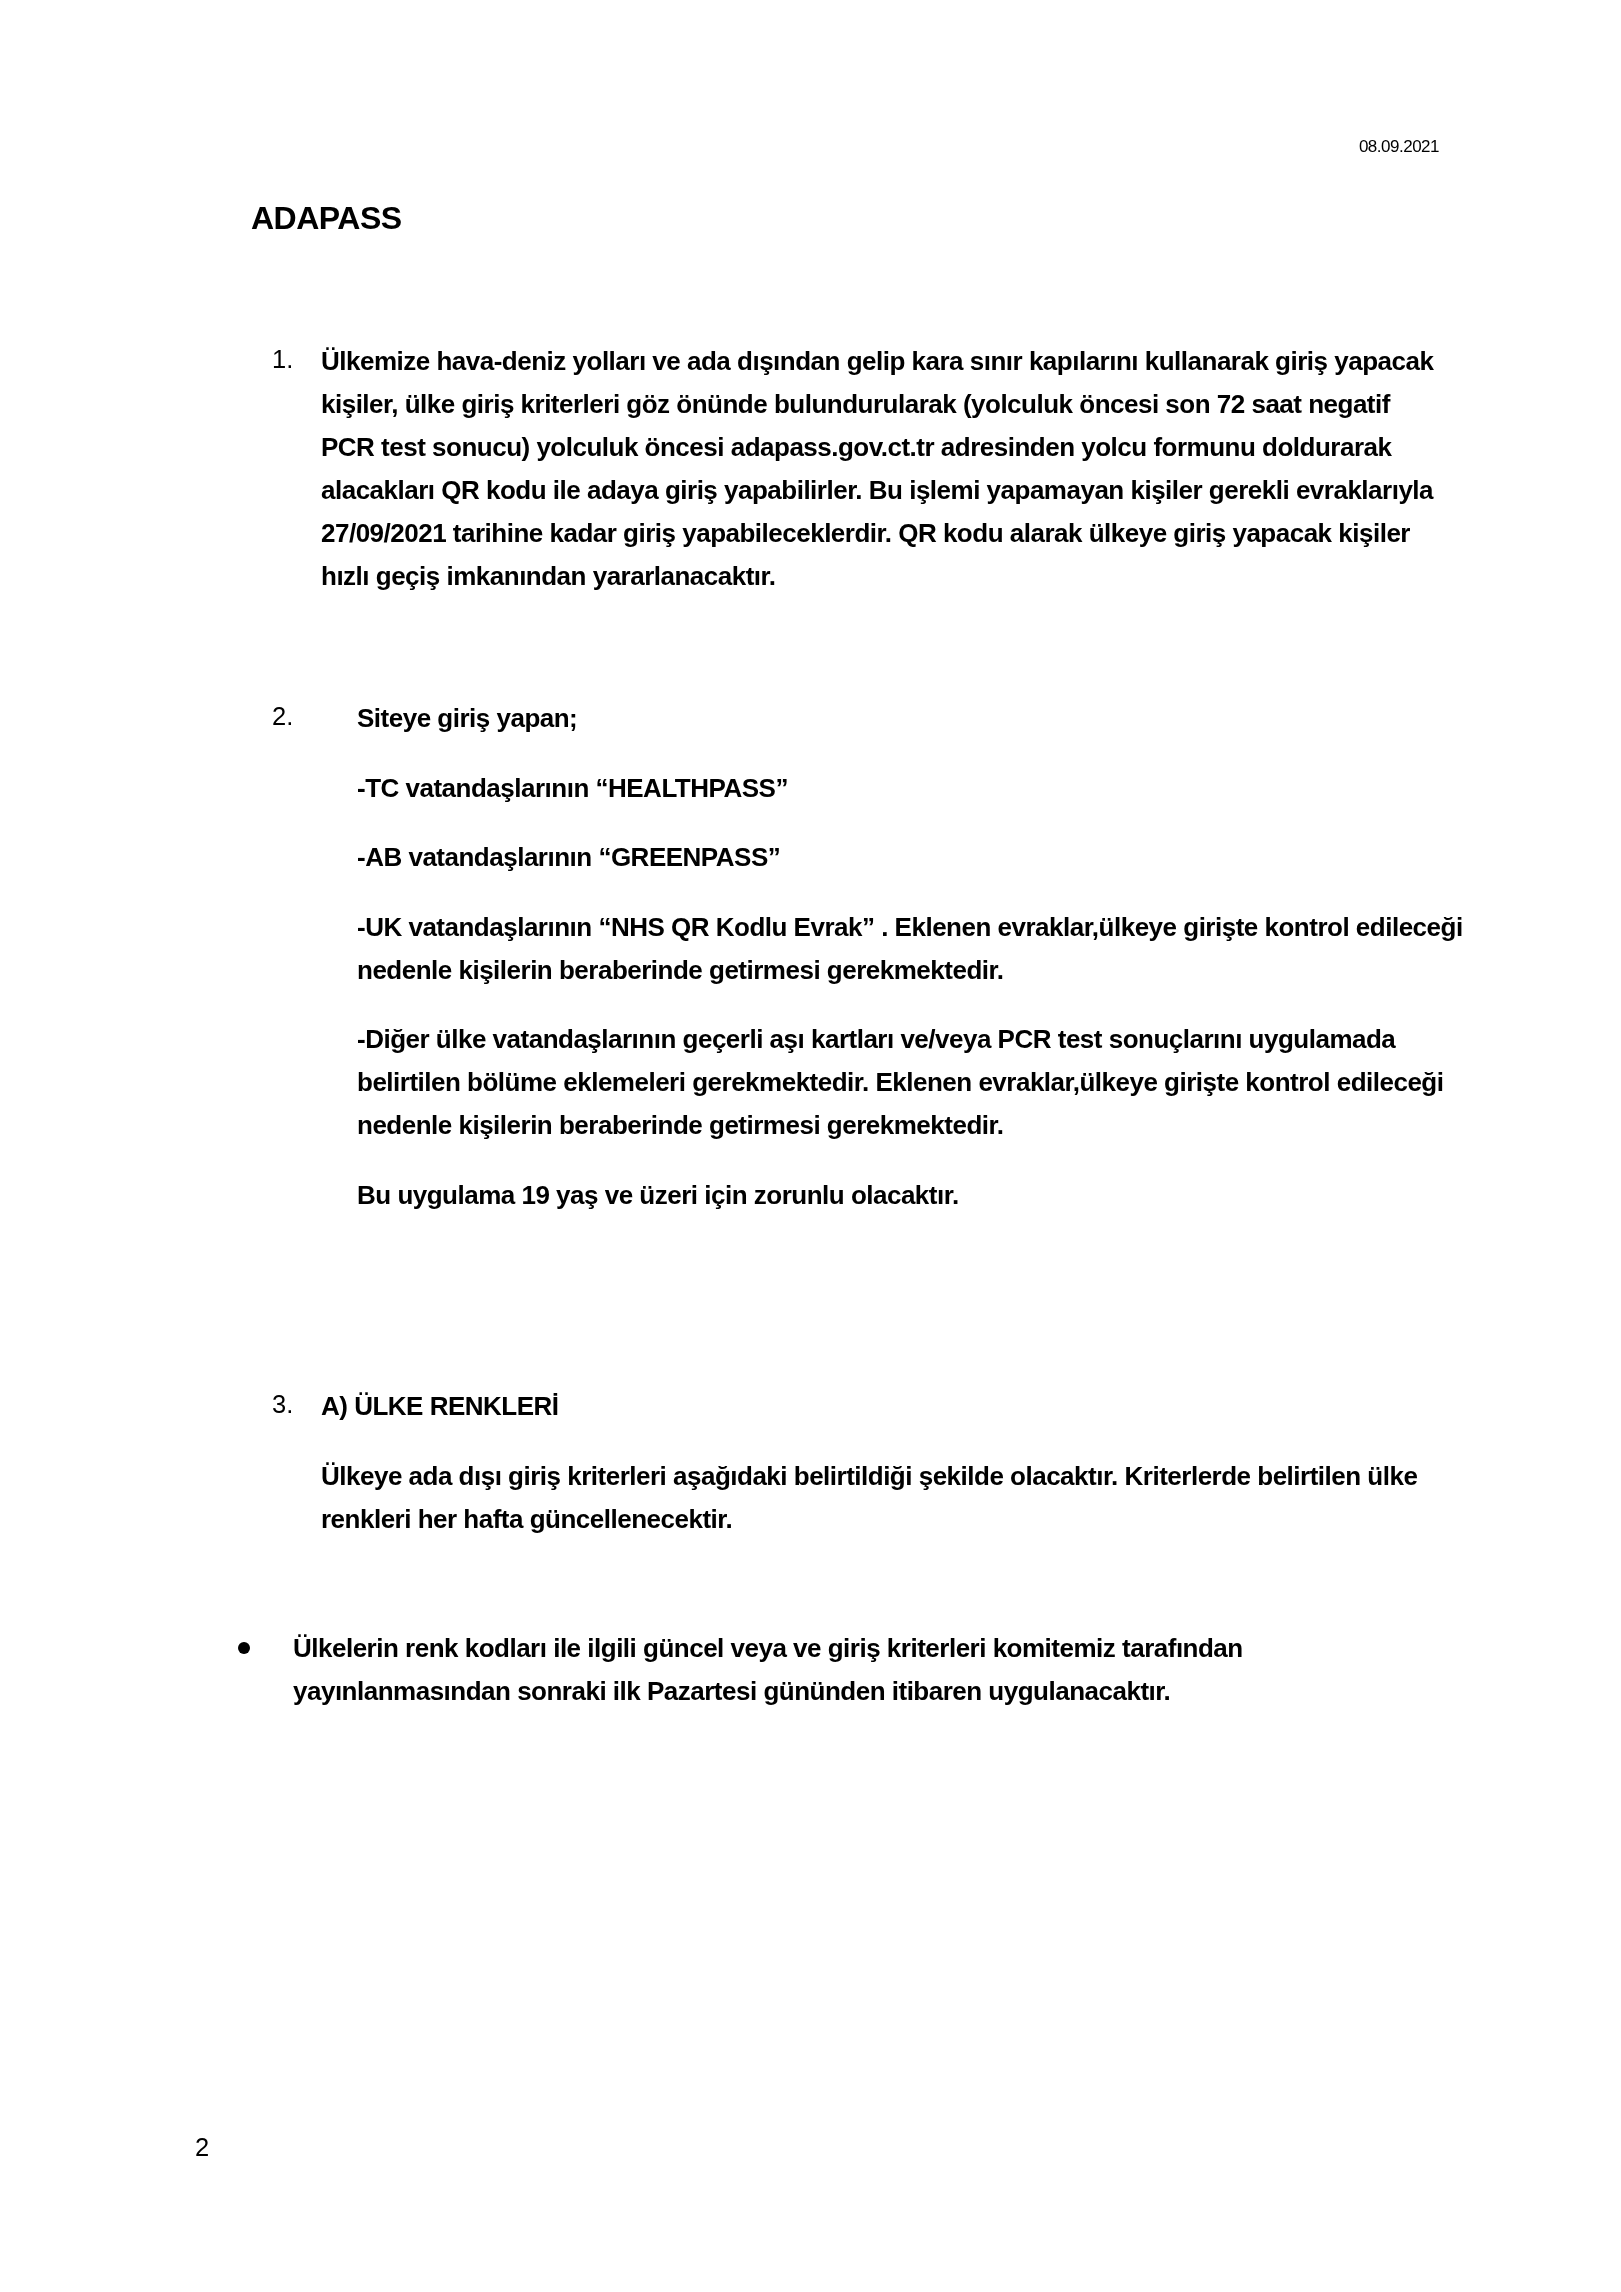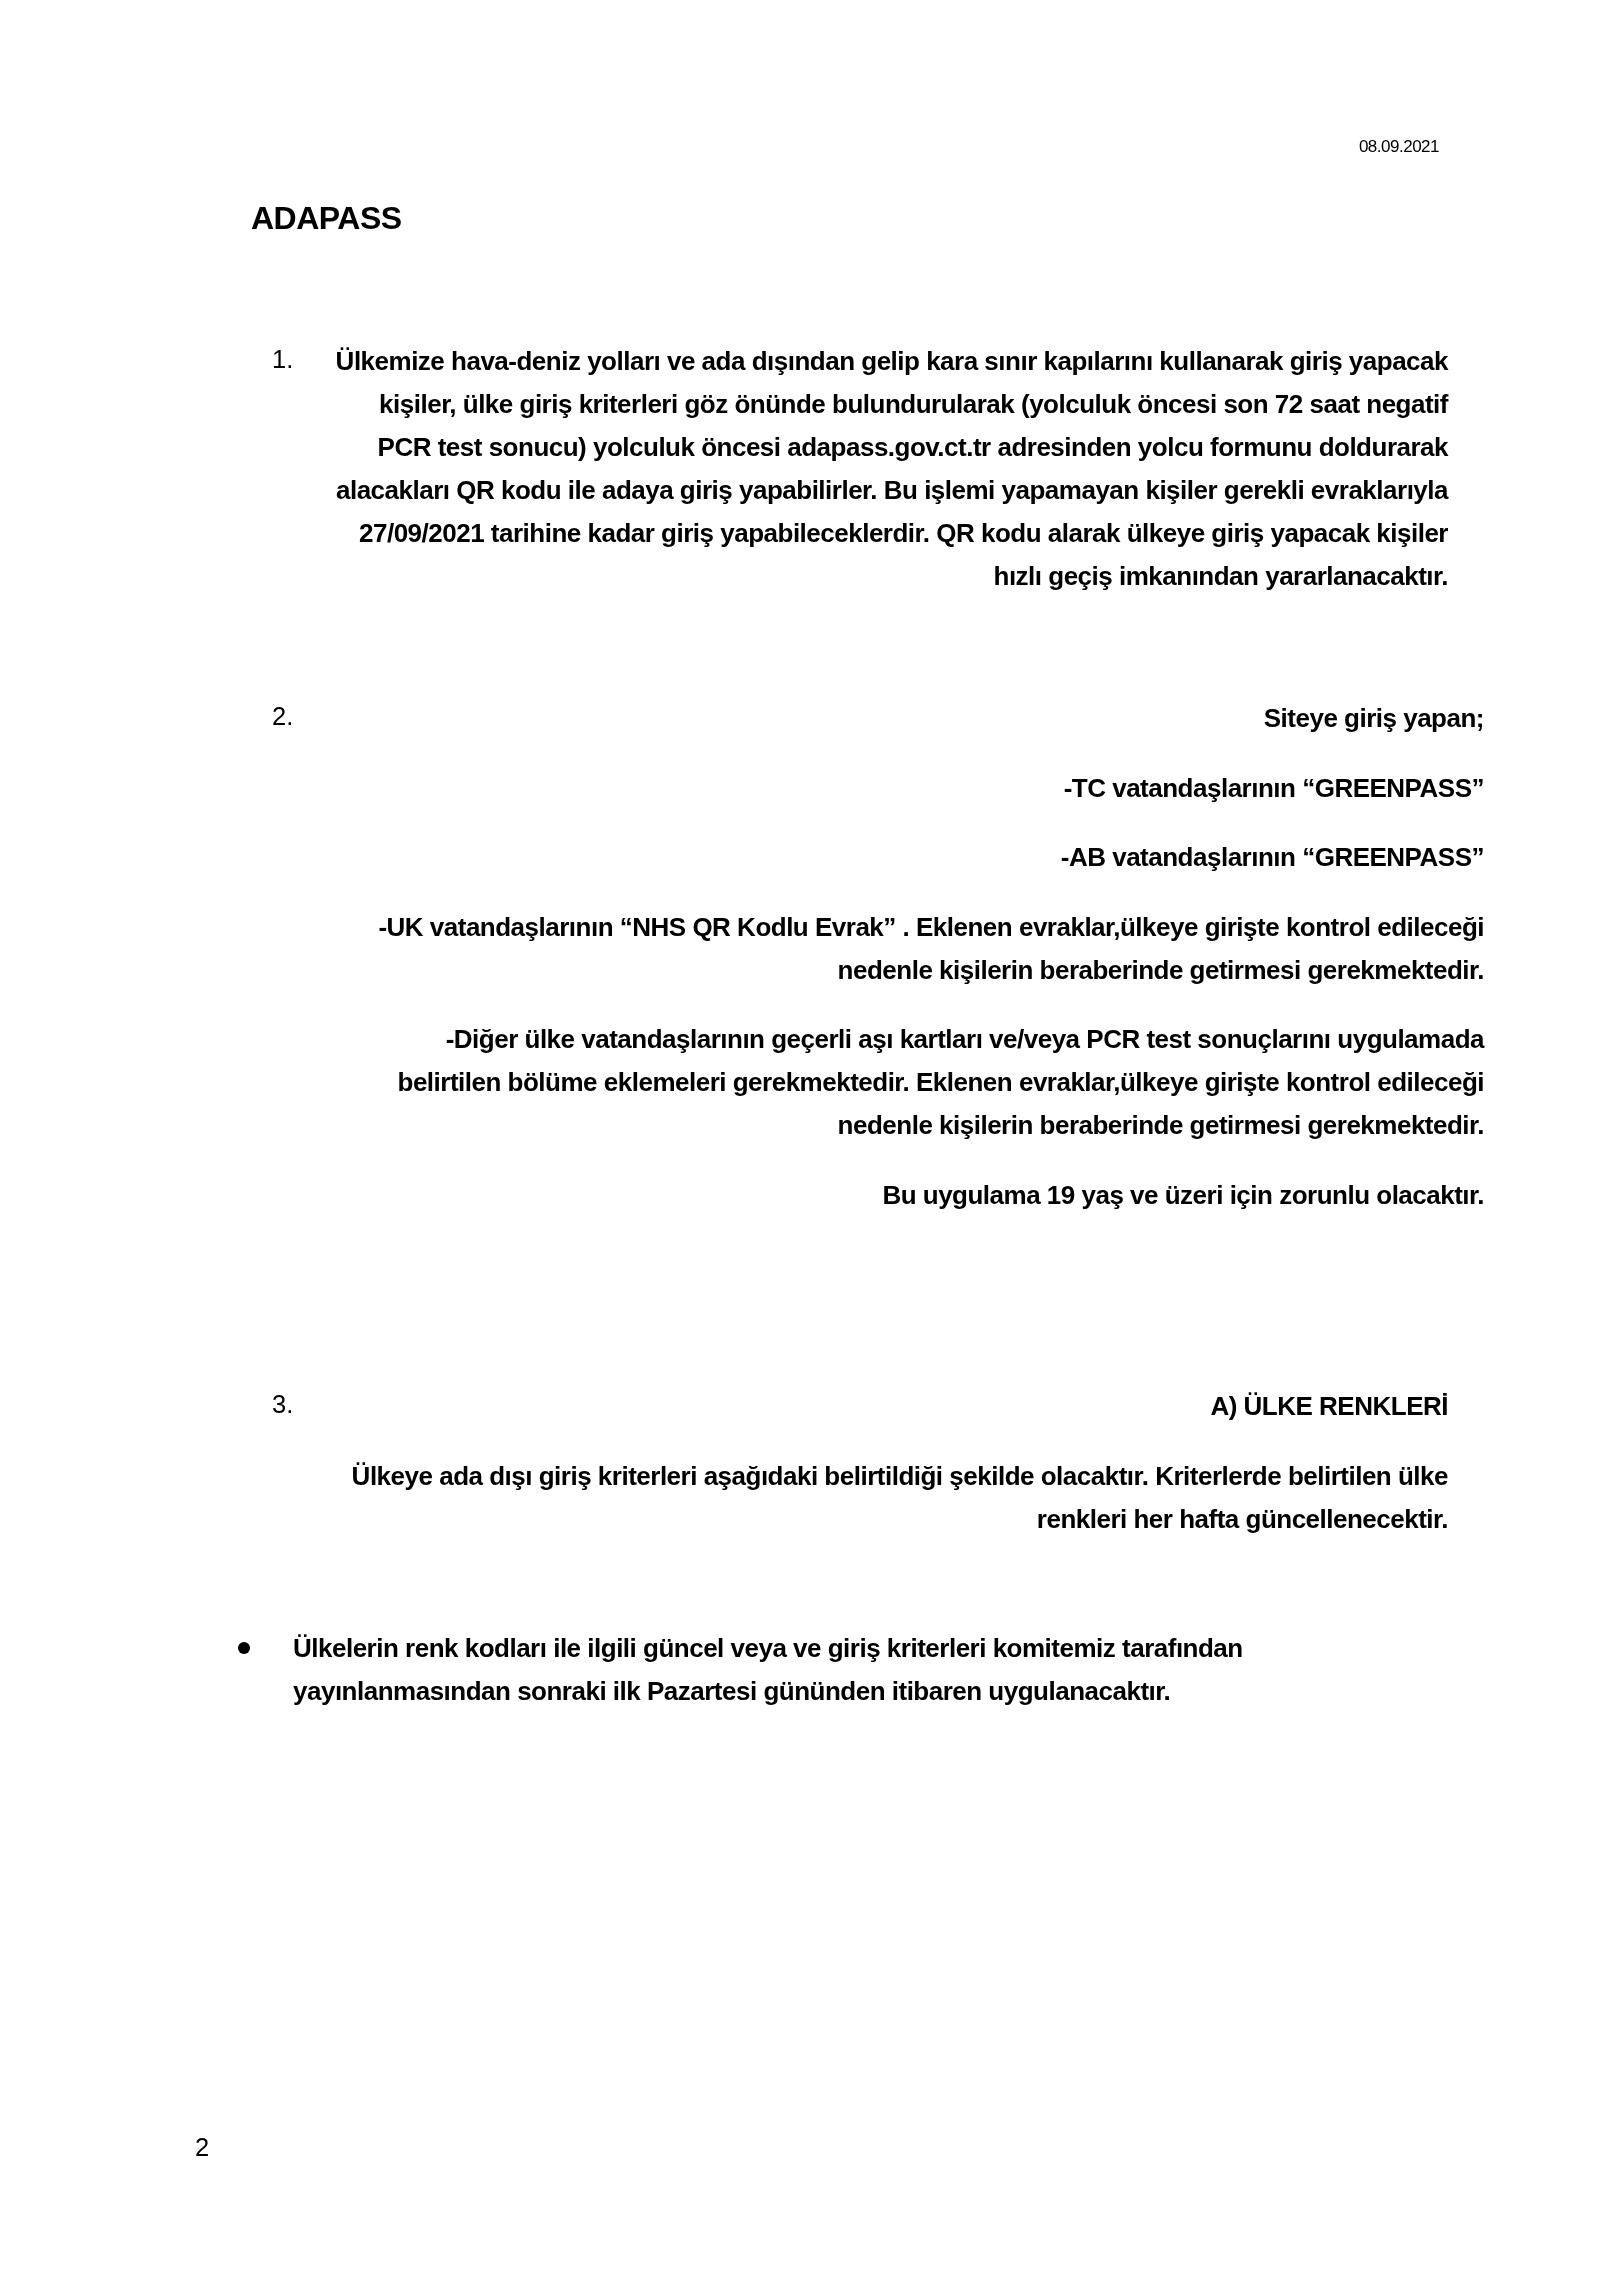--- a/index.html
+++ b/index.html
@@ -5,21 +5,21 @@
   html, body { margin: 0; padding: 0; background: #ffffff; }
   body {
     width: 1621px; height: 2293px; position: relative; overflow: hidden;
     font-family: "Liberation Sans", "DejaVu Sans", sans-serif; color: #000;
   }
   .date { position: absolute; top: 137px; right: 182px; font-size: 17px; letter-spacing: -0.5px; }
   .title { position: absolute; top: 200px; left: 251px; font-size: 32px; font-weight: bold; letter-spacing: -0.5px; margin: 0; }
   .item { position: absolute; left: 272px; width: 1176px; }
   .num { position: absolute; left: 0; font-size: 25.5px; font-weight: normal; }
   .body-text { position: absolute; left: 49px; width: 1127px; font-size: 26px; font-weight: bold; line-height: 43px; letter-spacing: -0.5px; }
-  .body-text p { margin: 0; text-align: right; }
+  .body-text p { margin: 0; }
   .sub { margin-top: 26.5px !important; }
   .bullet-wrap { position: absolute; left: 238px; top: 1632px; width: 1176px; }
   .bullet { position: absolute; left: 0; top: 9.8px; width: 11.8px; height: 11.8px; border-radius: 50%; background: #000; }
   .bullet-text { position: absolute; left: 55px; width: 1127px; font-size: 26px; font-weight: bold; line-height: 43px; letter-spacing: -0.5px; }
   .page-num { position: absolute; left: 195px; top: 2133px; font-size: 25.5px; }
 </style>
 </head>
 <body>
 
 <div class="date">08.09.2021</div>
@@ -29,21 +29,21 @@
   <span class="num">1.</span>
   <div class="body-text" style="top:-4.9px;">
     <p>Ülkemize hava-deniz yolları ve ada dışından gelip kara sınır kapılarını kullanarak giriş yapacak kişiler, ülke giriş kriterleri göz önünde bulundurularak (yolculuk öncesi son 72 saat negatif PCR test sonucu) yolculuk öncesi adapass.gov.ct.tr adresinden yolcu formunu doldurarak  alacakları QR kodu ile adaya giriş yapabilirler. Bu işlemi yapamayan kişiler gerekli evraklarıyla 27/09/2021 tarihine kadar giriş yapabileceklerdir. QR kodu alarak ülkeye giriş yapacak kişiler hızlı geçiş imkanından yararlanacaktır.</p>
   </div>
 </div>
 
 <div class="item" style="top:702px;">
   <span class="num">2.</span>
   <div class="body-text" style="top:-4.9px;margin-left:36px;">
     <p>Siteye giriş yapan;</p>
-    <p class="sub">-TC vatandaşlarının “GREENPASS”</p>
+    <p class="sub">-TC vatandaşlarının “HEALTHPASS”</p>
     <p class="sub">-AB vatandaşlarının “GREENPASS”</p>
     <p class="sub">-UK vatandaşlarının “NHS QR Kodlu Evrak” . Eklenen evraklar,ülkeye girişte kontrol edileceği nedenle kişilerin beraberinde getirmesi gerekmektedir.</p>
     <p class="sub">-Diğer ülke vatandaşlarının geçerli aşı kartları ve/veya PCR test sonuçlarını  uygulamada belirtilen bölüme eklemeleri gerekmektedir.  Eklenen evraklar,ülkeye girişte kontrol edileceği nedenle kişilerin beraberinde getirmesi gerekmektedir.</p>
     <p class="sub">Bu uygulama 19 yaş ve üzeri için zorunlu olacaktır.</p>
   </div>
 </div>
 
 <div class="item" style="top:1390px;">
   <span class="num">3.</span>
   <div class="body-text" style="top:-4.9px;">

